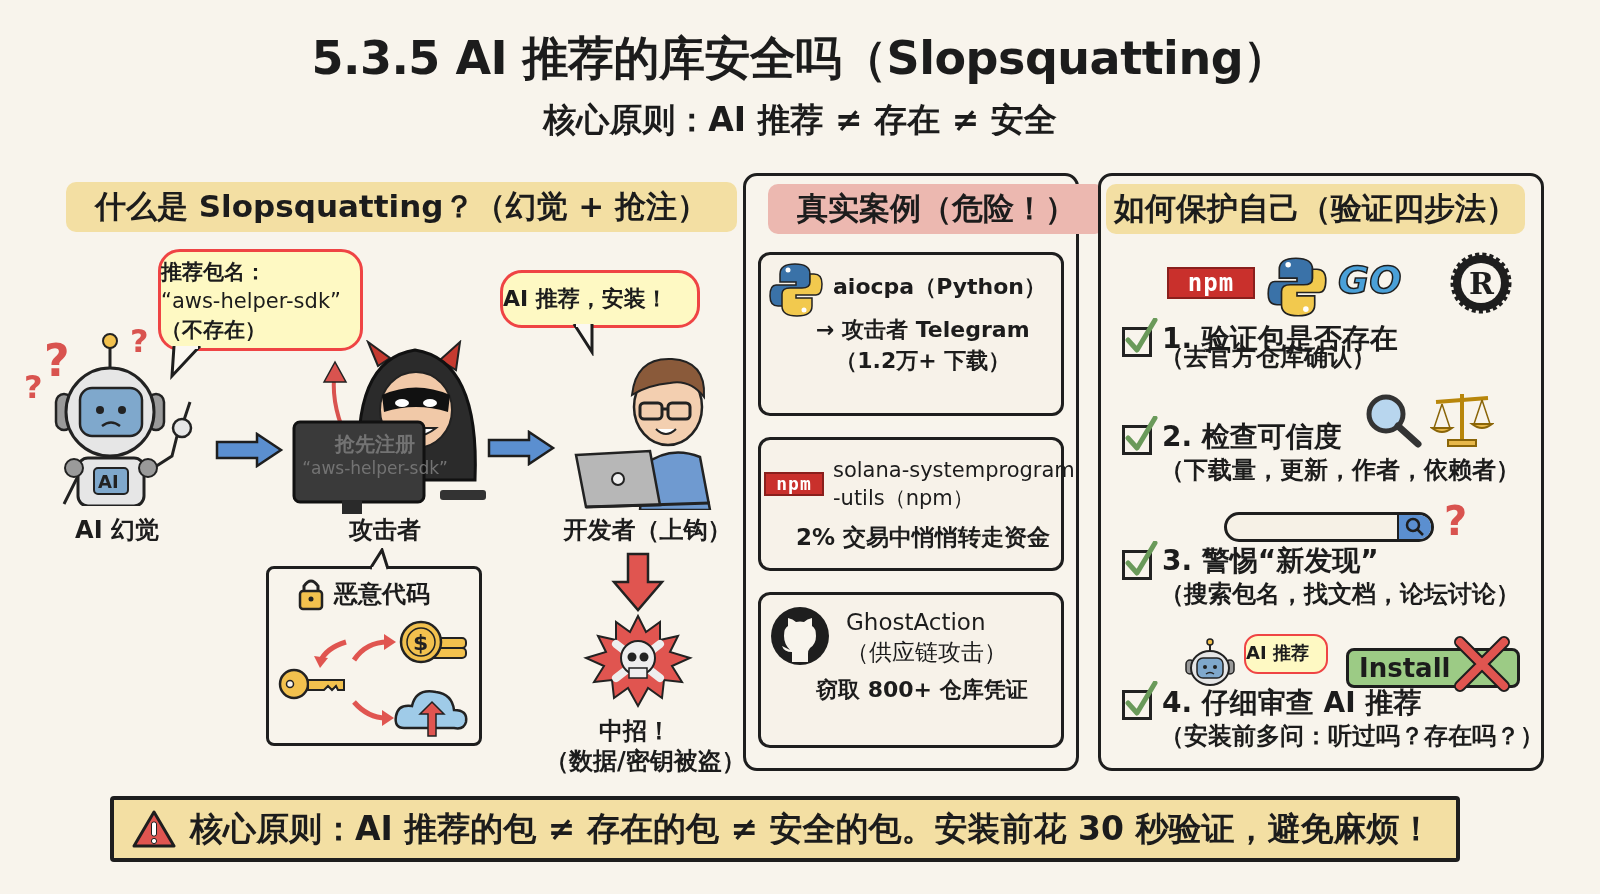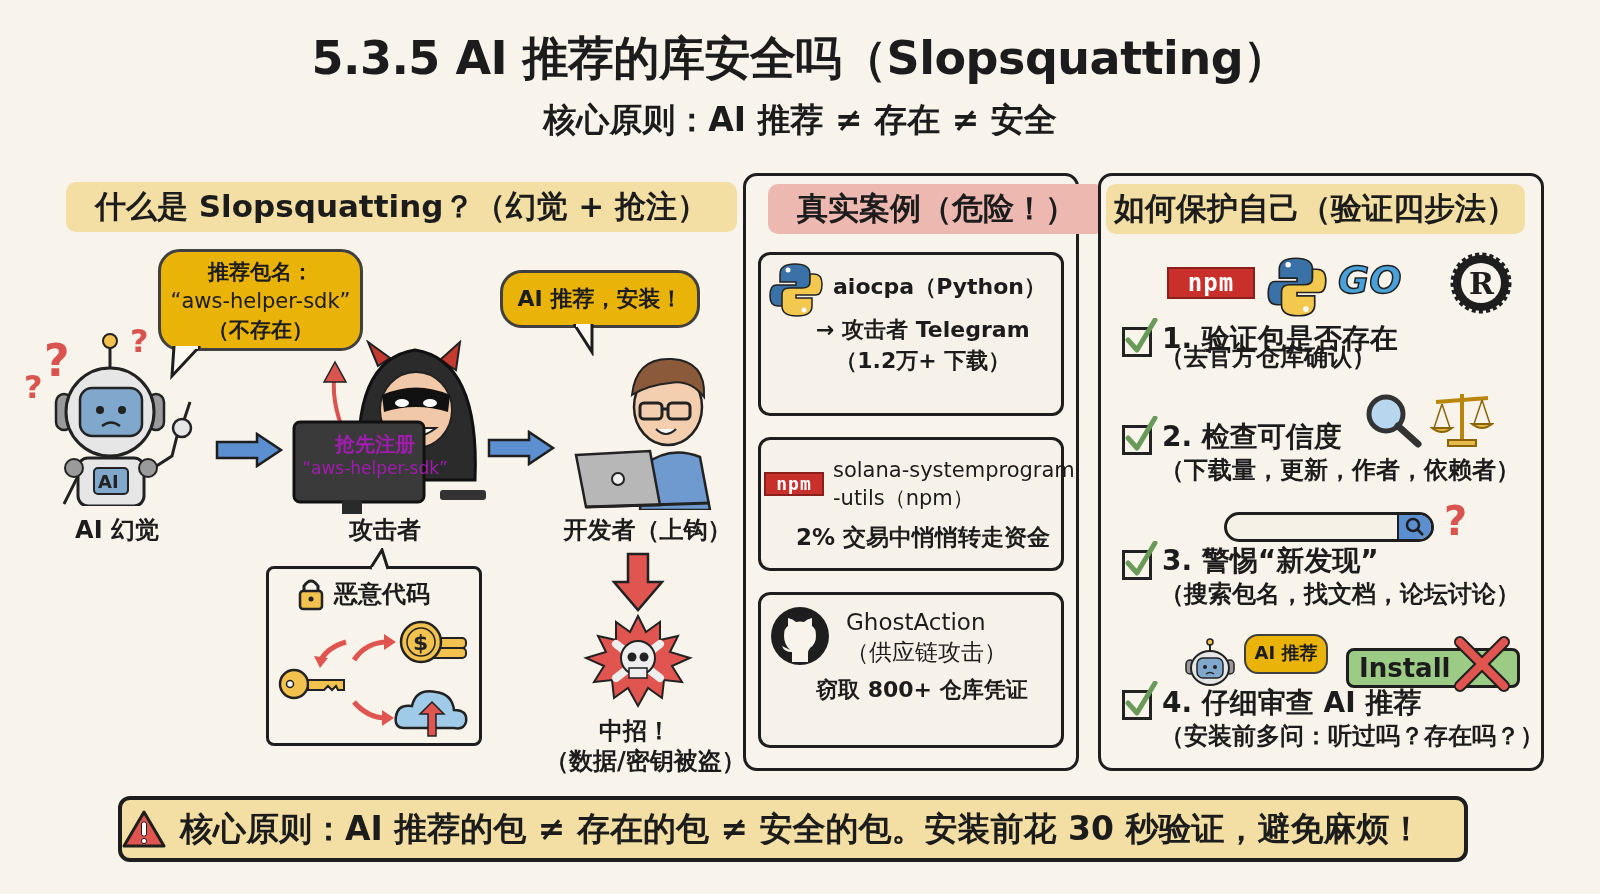--- a/index.html
+++ b/index.html
@@ -24,38 +24,38 @@
   .section-heading {
     font-size: 31px; font-weight: bold; padding: 4px 29px; white-space: nowrap;
   }
   .panel {
     border: 3px solid #1e1e1e; border-radius: 14px; background: #f8f4ec;
   }
   .card {
     border: 3px solid #1e1e1e; border-radius: 12px; background: #f7f2e9;
   }
   .bubble {
-    border: 3px solid #404040; border-radius: 22px; background: #eab308;
-    text-align: center; font-weight: bold;
+    border: 3px solid #ef4444; border-radius: 22px; background: #fef9c3;
+    font-weight: bold;
   }
   .label { font-size: 24px; font-weight: bold; text-align: center; white-space: nowrap; }
   .card-text { font-size: 22px; font-weight: bold; white-space: nowrap; }
   .step-title { font-size: 28px; font-weight: bold; white-space: nowrap; }
   .step-sub { font-size: 24px; font-weight: bold; white-space: nowrap; }
   .check {
     width: 30px; height: 30px; border: 3px solid #222; background: #f8f4ec;
   }
   .npm-logo {
     background: #c9302c; color: #fff; font-weight: bold; font-family: "DejaVu Sans Mono", monospace;
     border: 2px solid #8a1f1c; text-align: center; letter-spacing: 1px;
   }
   .footer {
     left: 110px; top: 796px; width: 1350px; height: 66px;
-    border: 4px solid #1e1e1e; border-radius: 12px; background: #f3dfa3;
-    display: flex; align-items: center;  margin-left: 8px;
+    border: 4px solid #1e1e1e; border-radius: 4px; background: #f3dfa3;
+    display: flex; align-items: center; padding-left: 18px;
   }
   .footer-text { font-size: 33px; font-weight: bold; margin-left: 14px; white-space: nowrap; }
 </style>
 </head>
 <body>
 
 <div class="abs title">5.3.5 AI 推荐的库安全吗（Slopsquatting）</div>
 <div class="abs subtitle">核心原则：AI 推荐 ≠ 存在 ≠ 安全</div>
 
 <div class="abs hl-yellow section-heading" style="left:66px; top:182px;">什么是 Slopsquatting？（幻觉 + 抢注）</div>
@@ -118,21 +118,21 @@
   <ellipse cx="126" cy="70" rx="36" ry="38" fill="#f1c9a8" stroke="#222" stroke-width="2"></ellipse>
   <path d="M92 55 Q126 40 160 55 L158 72 Q126 62 94 72 Z" fill="#111"></path>
   <ellipse cx="112" cy="63" rx="7" ry="4" fill="#fff"></ellipse>
   <ellipse cx="140" cy="63" rx="7" ry="4" fill="#fff"></ellipse>
   <path d="M108 88 Q126 104 146 88 Z" fill="#fff" stroke="#222" stroke-width="2"></path>
 
   <rect x="4" y="82" width="130" height="80" rx="6" fill="#3a3a3a" stroke="#111" stroke-width="3"></rect>
   <rect x="52" y="160" width="20" height="14" fill="#2a2a2a"></rect>
   <rect x="150" y="150" width="46" height="10" rx="3" fill="#333"></rect>
 </svg>
-<div class="abs" style="left:300px; top:432px; width:150px; text-align:center; color:#a21caf; font-weight:bold; line-height:24px;">
+<div class="abs" style="left:300px; top:432px; width:150px; text-align:center; color:#737373; font-weight:bold; line-height:24px;">
   <div style="font-size:20px;">抢先注册</div>
   <div style="font-size:17px; font-weight:normal;">“aws-helper-sdk”</div>
 </div>
 <div class="abs label" style="left:330px; top:514px; width:110px;">攻击者</div>
 
 <svg class="abs" style="left:487px; top:430px;" width="70" height="36">
   <path d="M2 10 L42 10 L42 2 L66 18 L42 34 L42 26 L2 26 Z" fill="#5b8fd0" stroke="#1e1e1e" stroke-width="2.5"></path>
 </svg>
 
 <div class="abs bubble" style="left:500px; top:270px; width:200px; height:58px; font-size:22px; line-height:52px;">AI 推荐，安装！</div>

